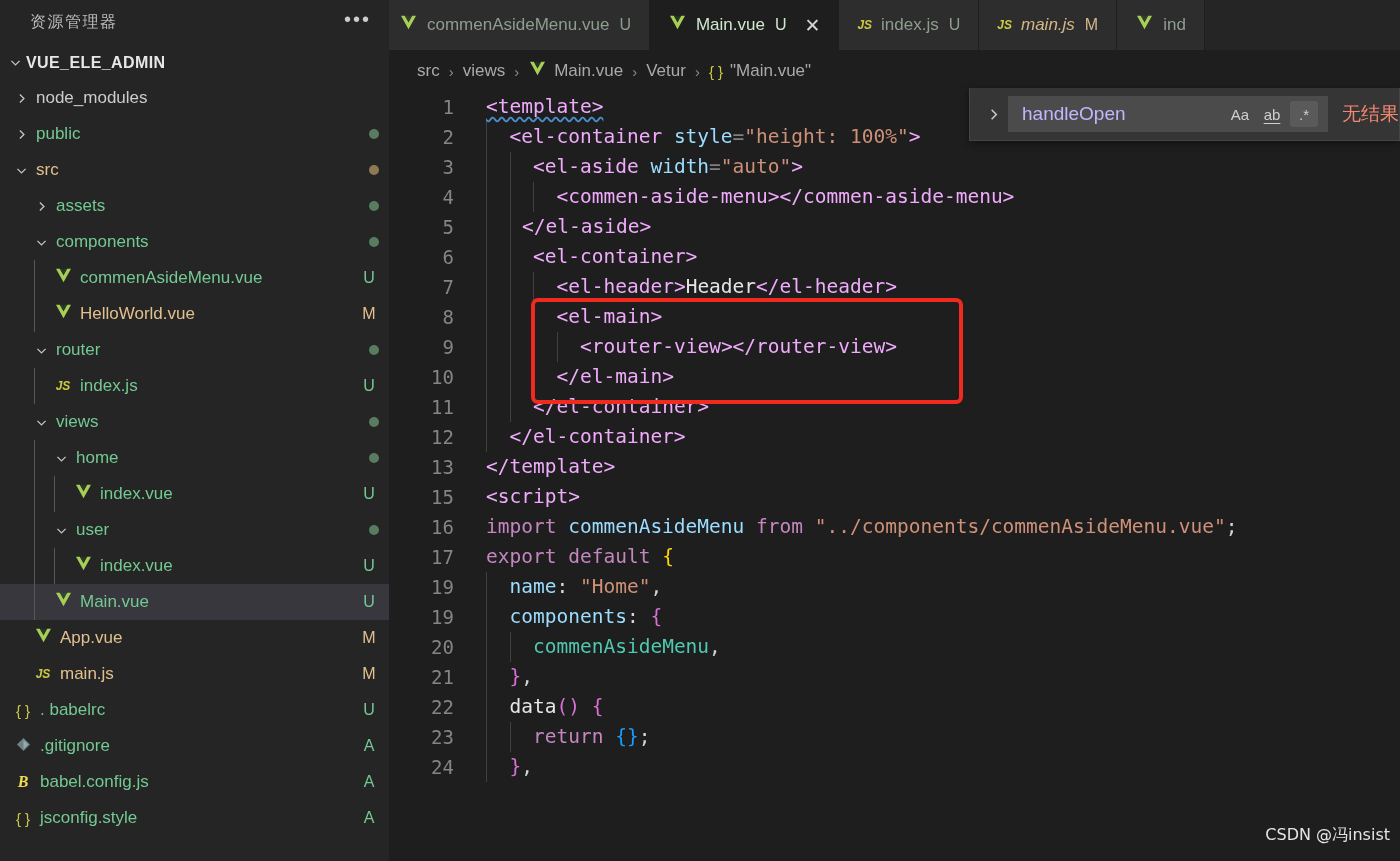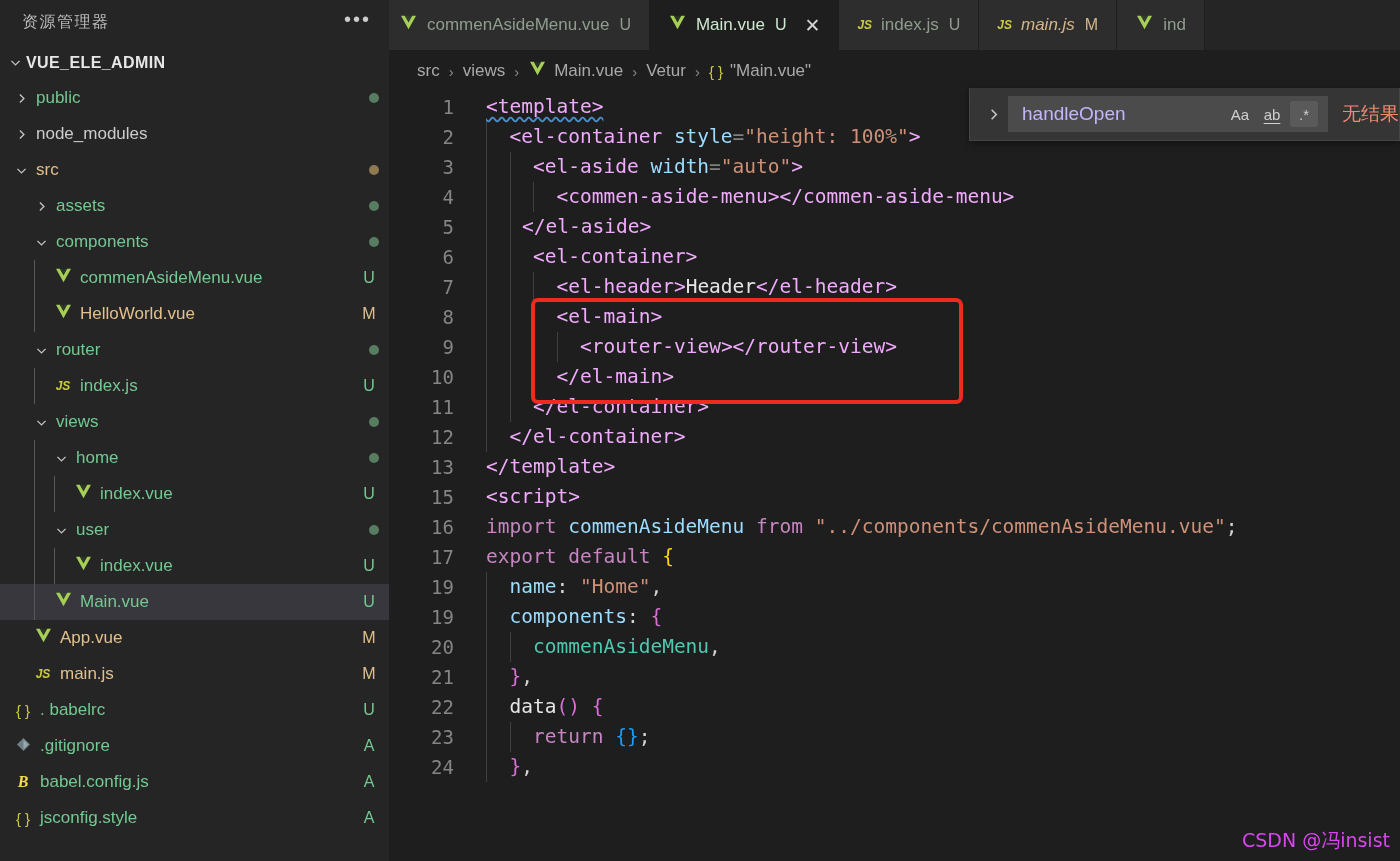--- a/index.html
+++ b/index.html
@@ -21,21 +21,21 @@
     width: 389px; height: 861px;
     background: #252526;
     flex: 0 0 389px;
     display: flex; flex-direction: column;
     position: relative;
     overflow: hidden;
   }
   .sidebar-header {
     height: 45px;
     display: flex; align-items: center;
-    padding: 0 18px 0 22px;
+    padding: 0 18px 0 30px;
     flex: 0 0 45px;
   }
   .sidebar-title {
     font-size: 16px;
     color: #bbbbbb;
     letter-spacing: 1.5px;
     flex: 1;
     font-family: "DejaVu Sans", "Liberation Sans", sans-serif;
   }
   .more-icon {
@@ -272,22 +272,22 @@
   .fbtn.active { background: #5a5a5a; }
   .find-result {
     color: #f48771; font-size: 19px;
     margin-left: 14px;
     font-family: "DejaVu Sans", "Liberation Sans", sans-serif;
     white-space: nowrap;
   }
 
   .watermark {
     position: absolute;
-    right: 10px; bottom: 7px;
-    color: #d946ef; font-size: 19px;
+    right: 10px; bottom: 15px;
+    color: #e5e5e5; font-size: 16px;
     font-family: "DejaVu Sans", "Liberation Sans", sans-serif;
     z-index: 50;
   }
 </style>
 </head>
 <body>
 
 <div id="app">
 
   <div class="sidebar">
@@ -306,31 +306,31 @@
     </div>
 
     <div class="tree" id="tree">
         <div class="trow">
           <div style="width: 10px; flex: 0 0 10px;"></div>
           <div class="twist">
             <svg width="13" height="13" viewBox="0 0 16 16">
               <path d="M6 3 L11 8 L6 13" stroke="#c5c5c5" stroke-width="1.6" fill="none"></path>
             </svg>
           </div>
+          <div class="tlabel c-plain">node_modules</div>
+        </div>
+        <div class="trow">
+          <div style="width: 10px; flex: 0 0 10px;"></div>
+          <div class="twist">
+            <svg width="13" height="13" viewBox="0 0 16 16">
+              <path d="M6 3 L11 8 L6 13" stroke="#c5c5c5" stroke-width="1.6" fill="none"></path>
+            </svg>
+          </div>
           <div class="tlabel c-green">public</div>
           <div class="dot c-dot-green" style="top: 13px;"></div>
-        </div>
-        <div class="trow">
-          <div style="width: 10px; flex: 0 0 10px;"></div>
-          <div class="twist">
-            <svg width="13" height="13" viewBox="0 0 16 16">
-              <path d="M6 3 L11 8 L6 13" stroke="#c5c5c5" stroke-width="1.6" fill="none"></path>
-            </svg>
-          </div>
-          <div class="tlabel c-plain">node_modules</div>
         </div>
         <div class="trow">
           <div style="width: 10px; flex: 0 0 10px;"></div>
           <div class="twist">
             <svg width="13" height="13" viewBox="0 0 16 16">
               <path d="M3 6 L8 11 L13 6" stroke="#c5c5c5" stroke-width="1.6" fill="none"></path>
             </svg>
           </div>
           <div class="tlabel c-amber">src</div>
           <div class="dot c-dot-amber" style="top: 13px;"></div>

